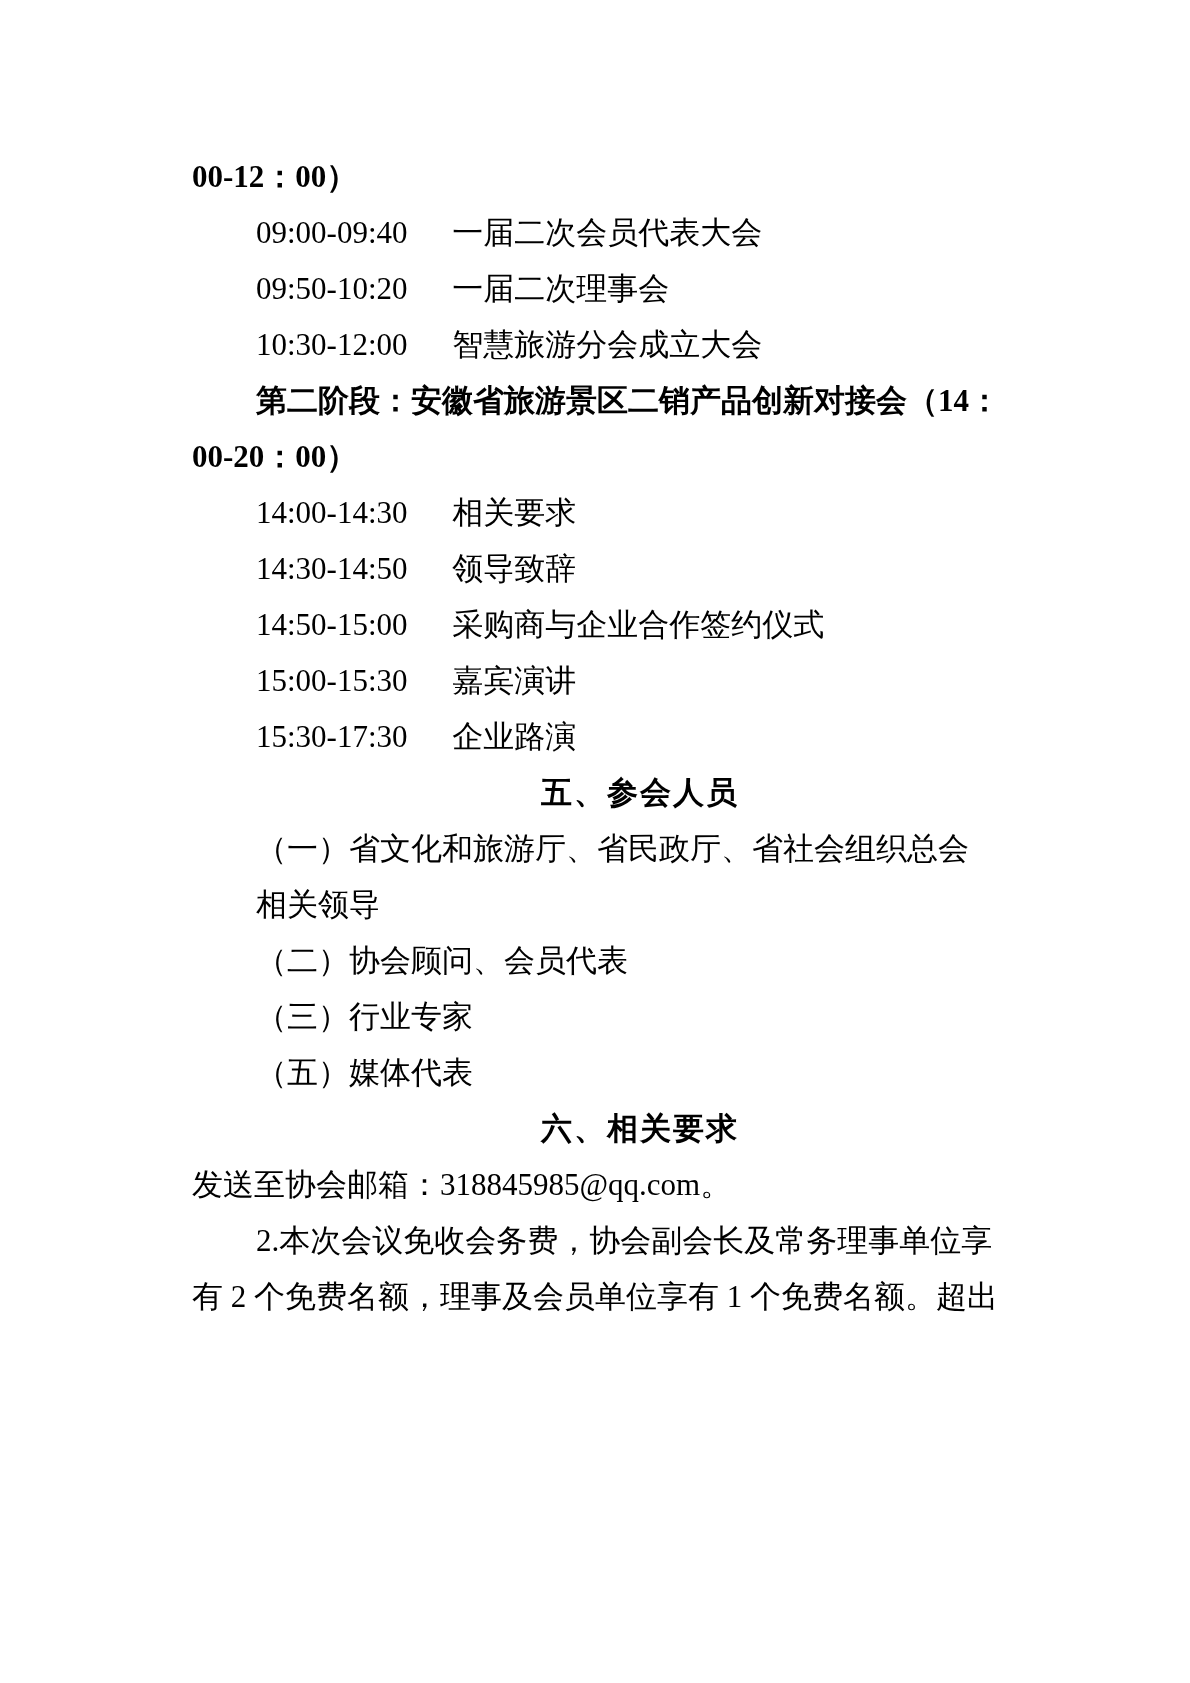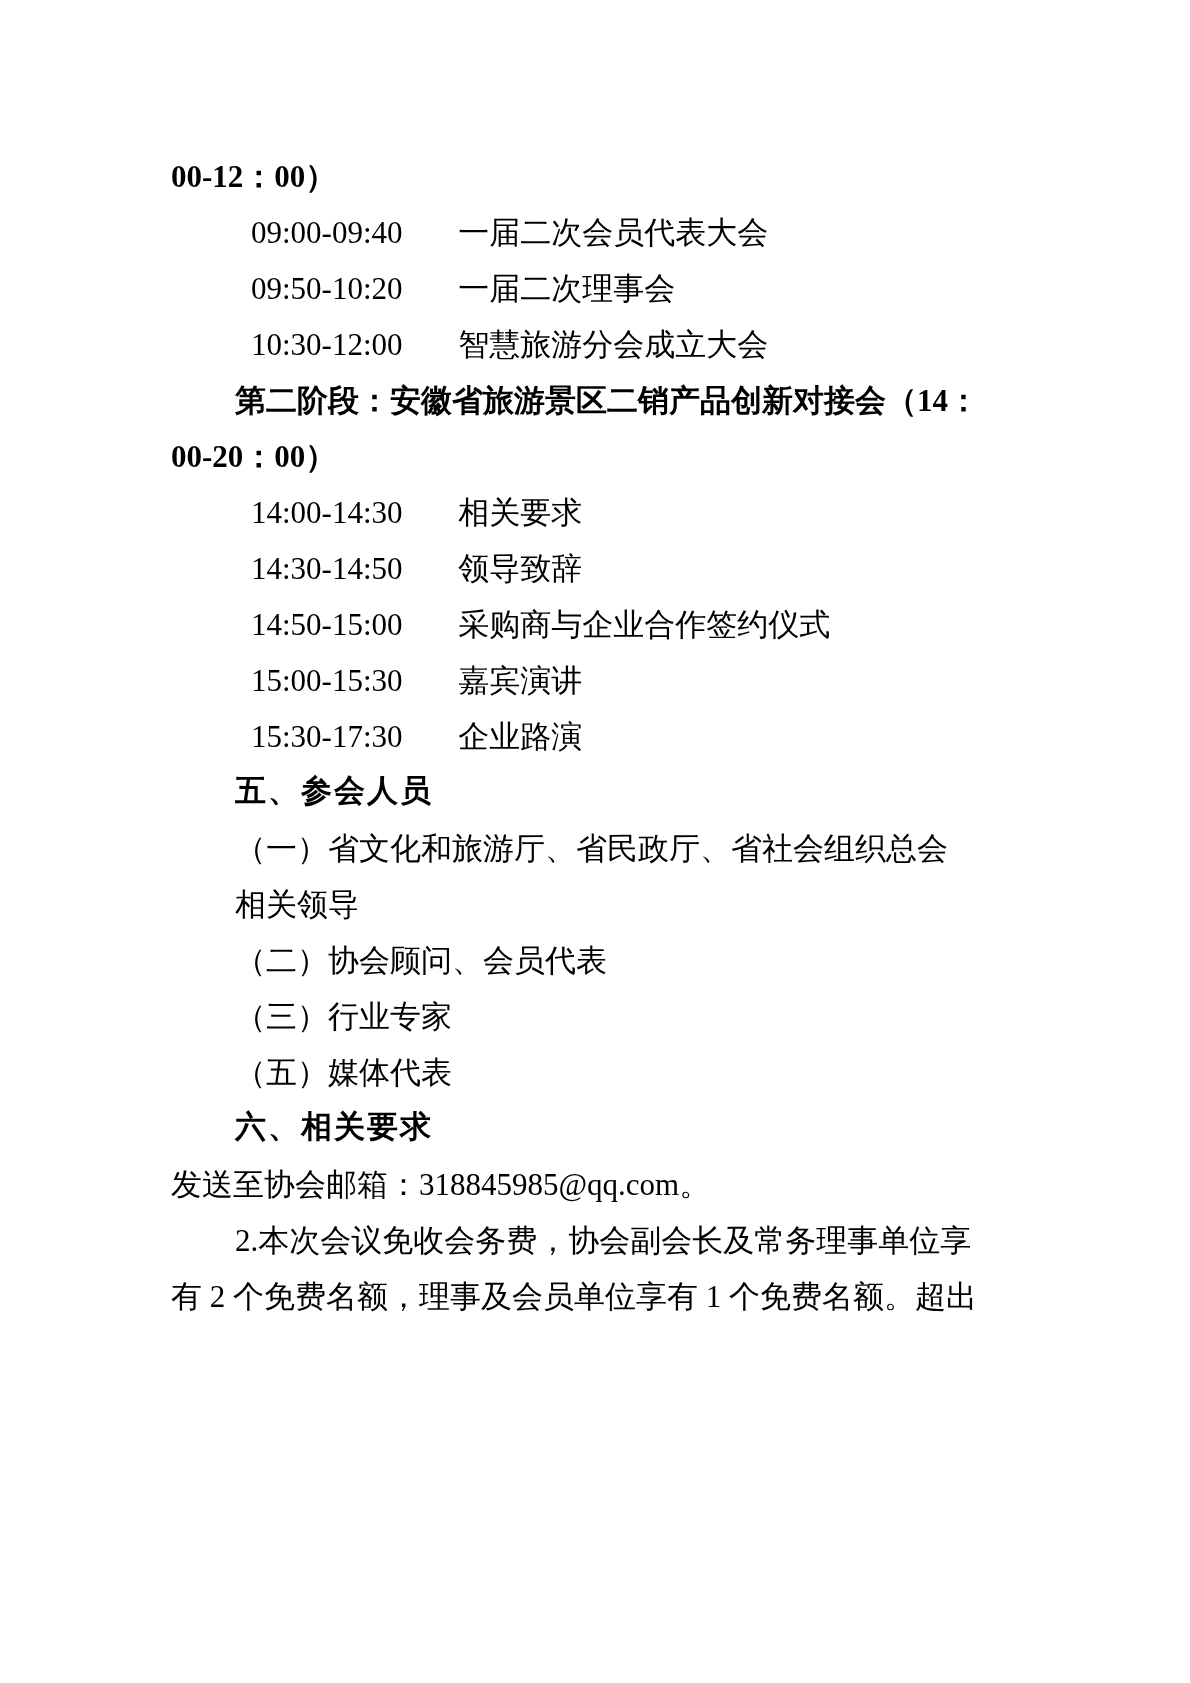--- a/index.html
+++ b/index.html
@@ -10,49 +10,49 @@
   body {
     position: relative;
     width: 1190px;
     height: 1683px;
     font-family: "Liberation Serif", serif;
     color: #000000;
     overflow: hidden;
   }
   .doc {
     position: absolute;
-    left: 171px;
+    left: 192px;
     top: 149px;
     width: 832px;
   }
   .line {
     margin: 0;
     padding: 0;
     font-size: 31px;
     line-height: 56px;
     height: 56px;
     white-space: nowrap;
     font-weight: 400;
   }
   .ind {
     padding-left: 64px;
   }
   .b {
     font-weight: 700;
   }
   .heading-sans {
-    font-family: Liberation Mono, monospace;
+    font-family: Liberation Sans, sans-serif;
     letter-spacing: 2px;
+    text-align: center;
   }
   .time {
     display: inline-block;
-    margin-left: 16px;
   }
   .act {
-    margin-left: 48px;
+    margin-left: 37px;
   }
 </style>
 </head>
 <body style="background: rgb(255, 255, 255); color: rgb(0, 0, 0);">
 
 <div class="doc">
 
   <p class="line b">00-12：00）</p>
 
   <p class="line ind">

